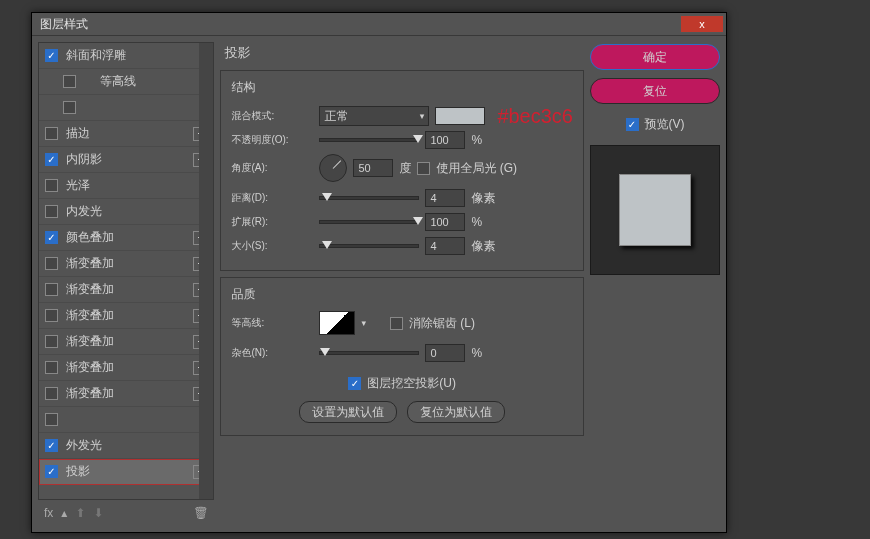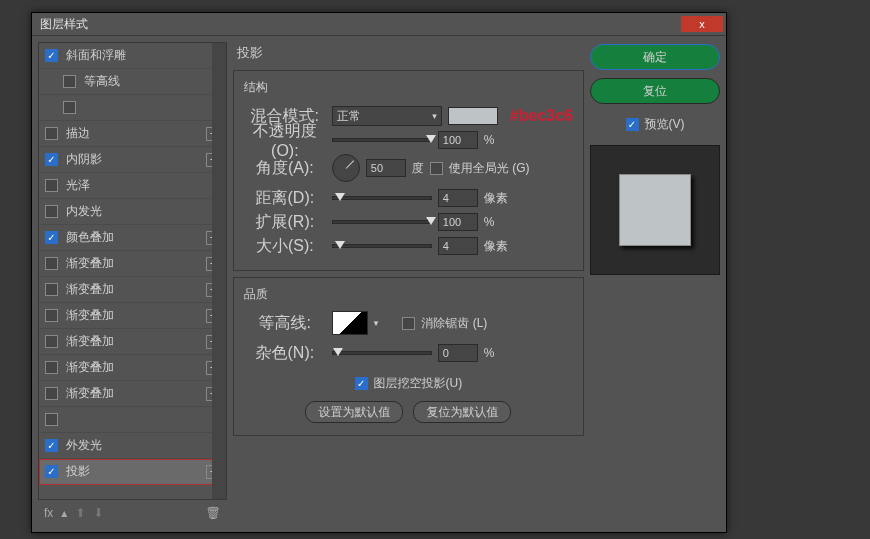--- a/index.html
+++ b/index.html
@@ -5,58 +5,58 @@
 * { box-sizing: border-box; margin: 0; padding: 0; font-family: "Microsoft YaHei", sans-serif; }
 body { background: #383838; width: 870px; height: 539px; overflow: hidden; }
 .window { position: absolute; top: 12px; left: 31px; width: 696px; height: 521px; background: #535353; border: 1px solid #000; box-shadow: 0 0 8px rgba(0,0,0,0.6); }
 .titlebar { height: 23px; background: #535353; display: flex; align-items: center; justify-content: space-between; border-bottom: 1px solid #383838; }
 .title { color: #e0e0e0; font-size: 12px; padding-left: 8px; }
 .close-btn { width: 44px; height: 18px; background: #c0392b; color: #fff; display: flex; align-items: center; justify-content: center; font-size: 11px; margin-right: 2px; cursor: pointer; border: 1px solid #555; }
 .body { display: flex; height: calc(100% - 23px); padding: 6px; gap: 6px; }
 .left-panel { width: 238px; display: flex; flex-direction: column; }
 .effect-list { flex: 1; background: #535353; border: 1px solid #383838; overflow-y: auto; position: relative; }
 .effect-item { display: flex; align-items: center; height: 26px; padding: 0 6px; font-size: 12px; color: #d0d0d0; border-bottom: 1px solid #4a4a4a; cursor: pointer; }
-.effect-item.child { padding-left: 24px; }
+.effect-item.child { padding-left: 24px; gap: 16px; }
 .effect-item .chk { width: 13px; height: 13px; border: 1px solid #888; background: #454545; margin-right: 8px; display: flex; align-items: center; justify-content: center; }
 .effect-item .chk.checked { background: #2a6ec9; border-color: #2a6ec9; }
 .effect-item .chk.checked::after { content: "✓"; color: #fff; font-size: 10px; }
 .effect-item .label { flex: 1; }
 .effect-item .add-ico { width: 14px; height: 14px; border: 1px solid #888; display: flex; align-items: center; justify-content: center; font-size: 10px; color: #ccc; }
 .effect-item.selected { background: #6a6a6a; outline: 1px solid #b03030; outline-offset: -1px; }
 .scrollbar-fake { position: absolute; right: 0; top: 0; width: 14px; height: 100%; background: #454545; }
 .left-footer { height: 26px; display: flex; align-items: center; padding: 0 6px; gap: 8px; color: #aaa; font-size: 12px; font-style: italic; }
 .left-footer .ico { font-style: normal; cursor: pointer; }
 .center-panel { flex: 1; display: flex; flex-direction: column; gap: 6px; color: #d0d0d0; font-size: 12px; }
 .section-title { font-size: 13px; padding: 2px 4px; }
 .fieldset { border: 1px solid #383838; padding: 8px 10px 12px; }
 .fieldset-label { font-size: 12px; margin-bottom: 8px; display: block; }
 .row { display: flex; align-items: center; height: 24px; gap: 6px; }
-.row-label { width: 82px; text-align: center; font-size: 16px; }
+.row-label { width: 82px; text-align: left; font-size: 10px; }
 .select { height: 20px; background: #454545; border: 1px solid #2a2a2a; color: #d0d0d0; padding: 0 4px; font-size: 12px; display: flex; align-items: center; justify-content: space-between; }
 .select .arrow { font-size: 9px; }
 .swatch { width: 50px; height: 18px; border: 1px solid #2a2a2a; }
 .slider-track { position: relative; height: 4px; background: #383838; border: 1px solid #2a2a2a; flex: 1; max-width: 100px; }
 .slider-thumb { position: absolute; top: -4px; width: 0; height: 0; border-left: 5px solid transparent; border-right: 5px solid transparent; border-top: 8px solid #e0e0e0; }
 .numfield { width: 40px; height: 18px; background: #454545; border: 1px solid #2a2a2a; color: #d0d0d0; font-size: 11px; padding: 0 4px; display: flex; align-items: center; }
 .unit { font-size: 12px; }
 .angle-dial { width: 28px; height: 28px; border: 1px solid #2a2a2a; border-radius: 50%; background: #454545; position: relative; }
 .angle-dial::after { content: ""; position: absolute; left: 50%; top: 50%; width: 11px; height: 1px; background: #d0d0d0; transform-origin: left center; transform: rotate(-45deg); }
 .chk2 { width: 13px; height: 13px; border: 1px solid #888; background: #454545; display: flex; align-items: center; justify-content: center; }
 .chk2.checked { background: #2a6ec9; border-color: #2a6ec9; }
 .chk2.checked::after { content: "✓"; color: #fff; font-size: 10px; }
 .contour-sw { width: 36px; height: 24px; border: 1px solid #2a2a2a; background: linear-gradient(135deg, #fff 50%, #000 50%); }
 .btn-row { display: flex; gap: 10px; justify-content: center; margin-top: 6px; }
 .btn-small { height: 22px; padding: 0 12px; background: #5a5a5a; border: 1px solid #2a2a2a; border-radius: 10px; color: #d0d0d0; font-size: 12px; display: flex; align-items: center; cursor: pointer; }
 .right-panel { width: 150px; display: flex; flex-direction: column; gap: 8px; align-items: stretch; padding-top: 2px; }
-.rbtn { height: 26px; background: #15803d; border: 1px solid #2a2a2a; border-radius: 13px; color: #d0d0d0; font-size: 12px; display: flex; align-items: center; justify-content: center; cursor: pointer; }
+.rbtn { height: 26px; background: #be185d; border: 1px solid #2a2a2a; border-radius: 13px; color: #d0d0d0; font-size: 12px; display: flex; align-items: center; justify-content: center; cursor: pointer; }
 .rbtn.primary { border: 1px solid #2a6ec9; }
 .preview-row { display: flex; align-items: center; justify-content: center; gap: 6px; font-size: 12px; color: #d0d0d0; margin-top: 4px; }
 .preview-box { width: 130px; height: 130px; background: #2b2b2b; border: 1px solid #1a1a1a; display: flex; align-items: center; justify-content: center; margin-top: 4px; }
 .preview-inner { width: 72px; height: 72px; background: #bec3c6; box-shadow: 3px 3px 4px rgba(0,0,0,0.8); border: 1px solid #888; }
-.annot { position: absolute; color: #d02030; font-size: 16px; font-weight: bold; }
+.annot { position: absolute; color: #d02030; font-size: 20px; font-weight: normal; }
 </style>
 </head>
 <body>
 
 <div class="window">
   <div class="titlebar">
     <span class="title">图层样式</span>
     <div class="close-btn">
         <span>x</span>
       </div>

